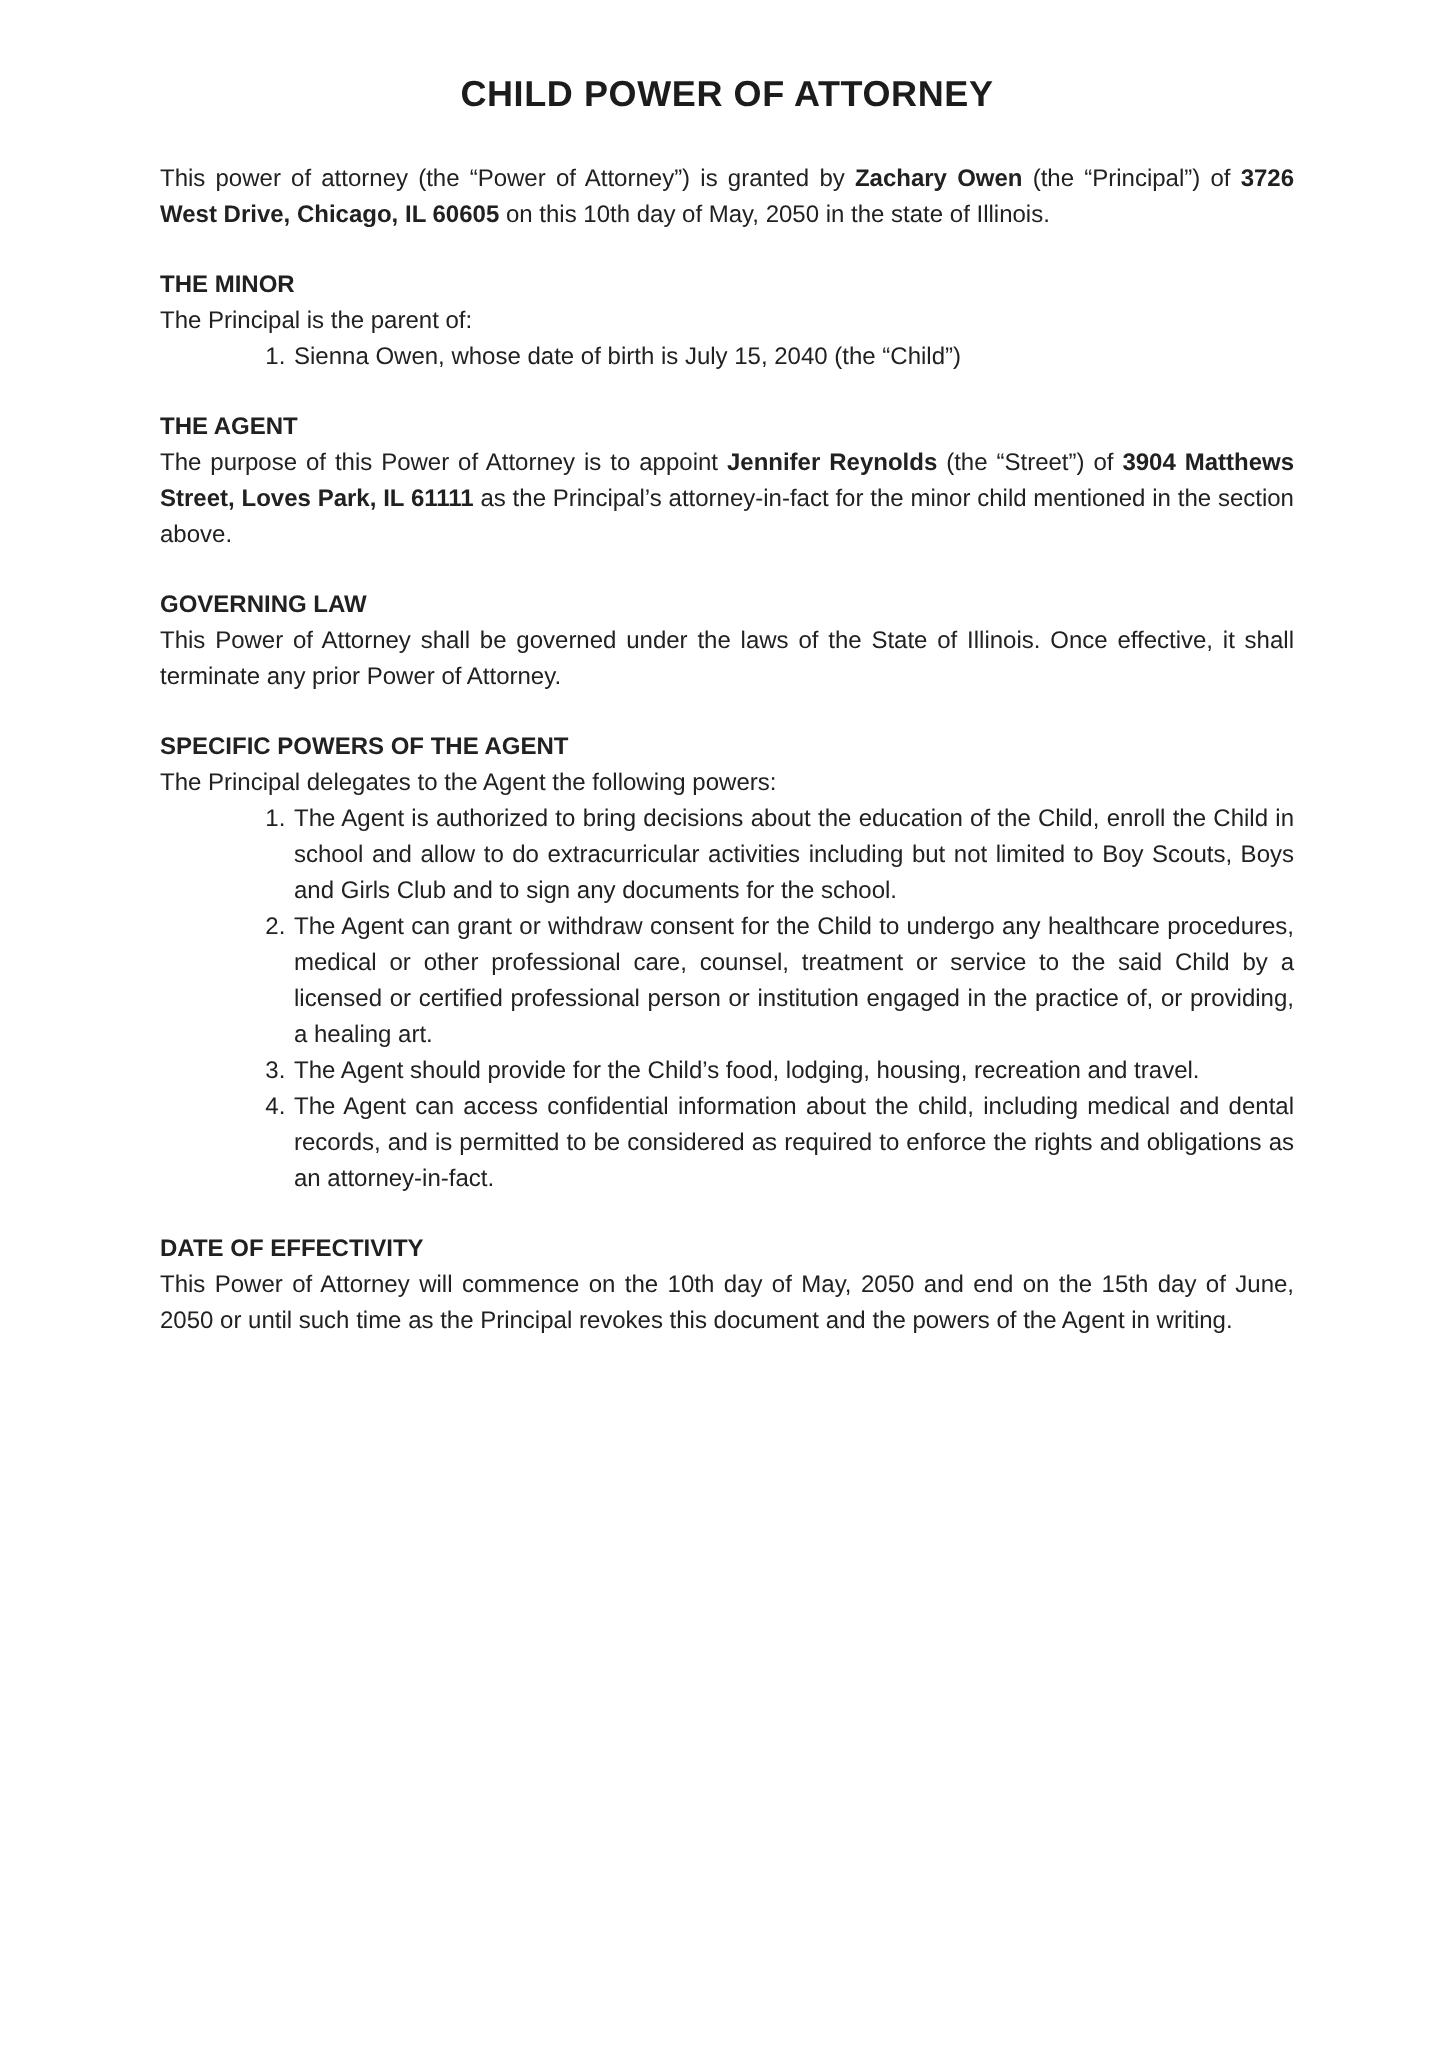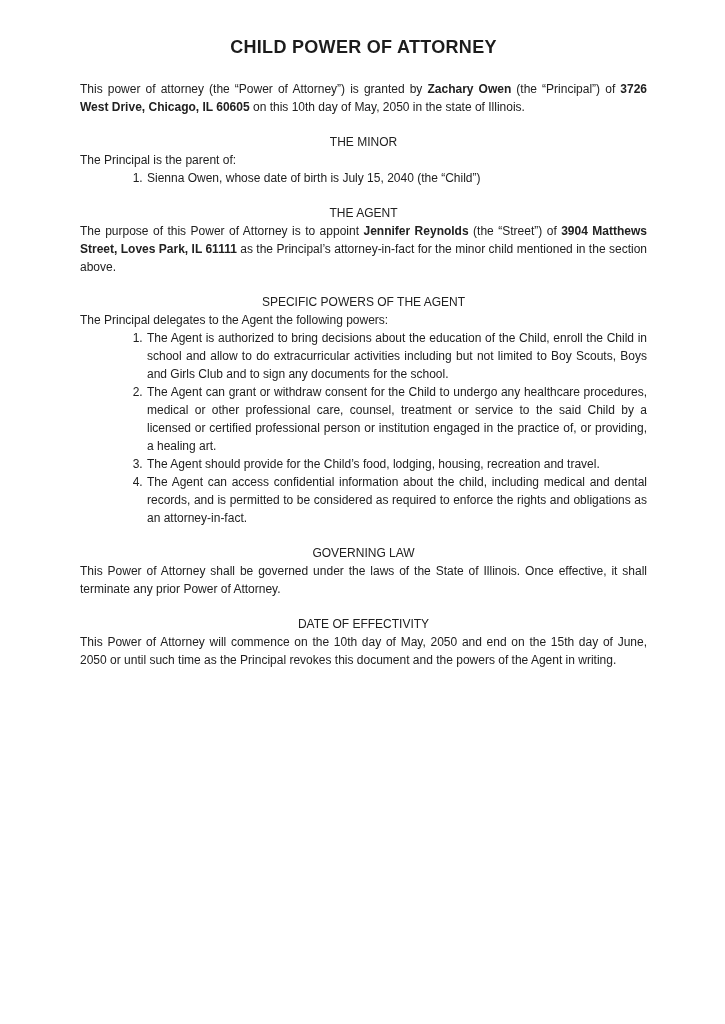--- a/index.html
+++ b/index.html
@@ -25,21 +25,21 @@
     letter-spacing: 0.3px;
     text-align: center;
     color: #1c1c1c;
   }
   .para, .list-item, .heading {
     font-size: 12px;
     line-height: 18px;
     margin: 0;
   }
   .para, .list-item { text-align: justify; }
-  .heading { font-weight: 400; text-align: center; }
+  .heading { font-weight: 700; }
   strong { font-weight: 700; }
   .section { margin-top: 17px; }
   ol.list {
     margin: 0;
     padding: 0 0 0 42px;
   }
   ol.list li { padding-left: 1px; margin-left: 24px; }
 </style>
 </head>
 <body>
@@ -57,33 +57,33 @@
       <li class="list-item">Sienna Owen, whose date of birth is July 15, 2040 (the “Child”)</li>
     </ol>
   </section>
 
   <section class="section">
     <h2 class="heading">THE AGENT</h2>
     <p class="para"><span>The purpose of this Power of Attorney is to appoint </span><strong>Jennifer Reynolds</strong><span> (the “Street”) of </span><strong>3904 Matthews Street, Loves Park, IL 61111</strong><span> as the Principal’s attorney-in-fact for the minor child mentioned in the section above.</span></p>
   </section>
 
   <section class="section">
+    <h2 class="heading">GOVERNING LAW</h2>
+    <p class="para">This Power of Attorney shall be governed under the laws of the State of Illinois. Once effective, it shall terminate any prior Power of Attorney.</p>
+  </section>
+
+  <section class="section">
     <h2 class="heading">SPECIFIC POWERS OF THE AGENT</h2>
     <p class="para">The Principal delegates to the Agent the following powers:</p>
     <ol class="list">
       <li class="list-item">The Agent is authorized to bring decisions about the education of the Child, enroll the Child in school and allow to do extracurricular activities including but not limited to Boy Scouts, Boys and Girls Club and to sign any documents for the school.</li>
       <li class="list-item">The Agent can grant or withdraw consent for the Child to undergo any healthcare procedures, medical or other professional care, counsel, treatment or service to the said Child by a licensed or certified professional person or institution engaged in the practice of, or providing, a healing art.</li>
       <li class="list-item">The Agent should provide for the Child’s food, lodging, housing, recreation and travel.</li>
       <li class="list-item">The Agent can access confidential information about the child, including medical and dental records, and is permitted to be considered as required to enforce the rights and obligations as an attorney-in-fact.</li>
     </ol>
   </section>
 
   <section class="section">
-    <h2 class="heading">GOVERNING LAW</h2>
-    <p class="para">This Power of Attorney shall be governed under the laws of the State of Illinois. Once effective, it shall terminate any prior Power of Attorney.</p>
-  </section>
-
-  <section class="section">
     <h2 class="heading">DATE OF EFFECTIVITY</h2>
     <p class="para">This Power of Attorney will commence on the 10th day of May, 2050 and end on the 15th day of June, 2050 or until such time as the Principal revokes this document and the powers of the Agent in writing.</p>
   </section>
 
 </main>
 
 </body></html>

